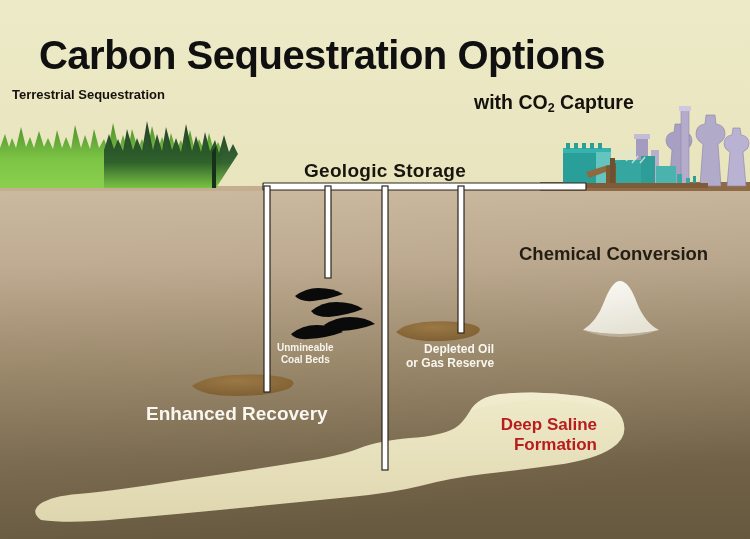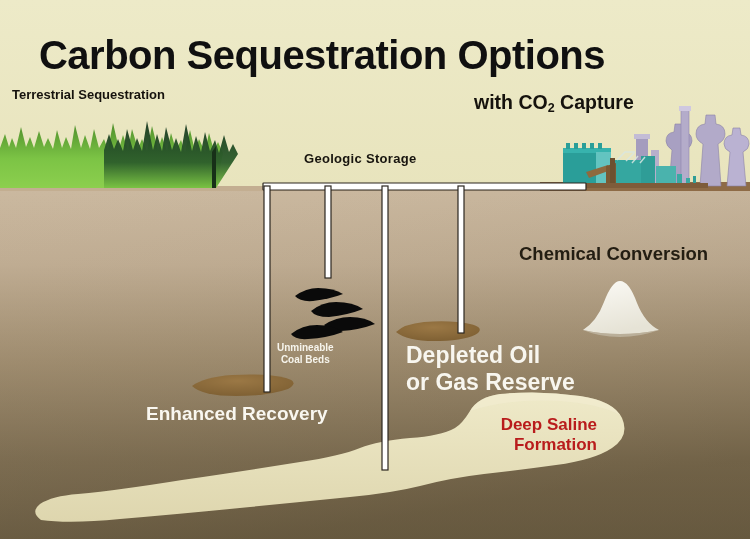--- a/index.html
+++ b/index.html
@@ -44,42 +44,43 @@
     color: #15120d;
     text-align: left;
   }
   #label-powerstation sub {
     font-size: 12.5px;
     vertical-align: baseline;
     position: relative;
     top: 3px;
   }
   #label-geologic {
-    left: 304px; top: 152px;
-    font-size: 13px;
+    left: 304px; top: 160px;
+    font-size: 19px;
     color: #17140e;
     letter-spacing: 0.3px;
   }
   #label-chemical {
     left: 519px; top: 244px;
     font-size: 18.5px;
     color: #231d12;
   }
   #label-unmineable {
     left: 277px; top: 342px;
     font-size: 10px;
     color: #f6f4ec;
     text-align: center;
     line-height: 1.16;
   }
   #label-depleted {
     left: 406px; top: 342px;
-    font-size: 23px;
+    font-size: 12px;
     color: #f8f6ef;
     line-height: 1.17;
+    text-align: right;
   }
   #label-enhanced {
     left: 146px; top: 403px;
     font-size: 19px;
     color: #f9f7f0;
   }
   #label-deepsaline {
     left: 473px; top: 415px;
     font-size: 17px;
     color: #b91c1c;

